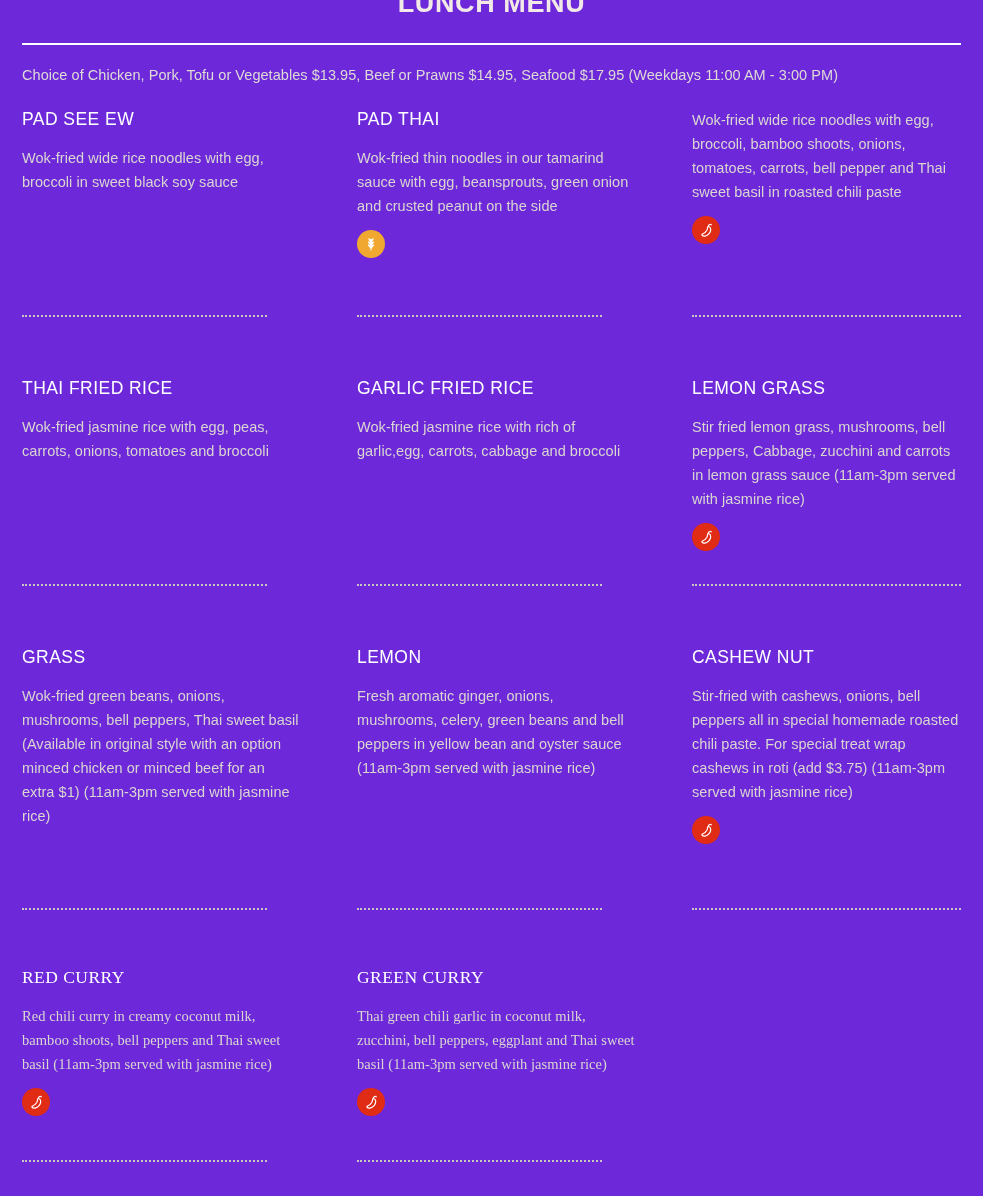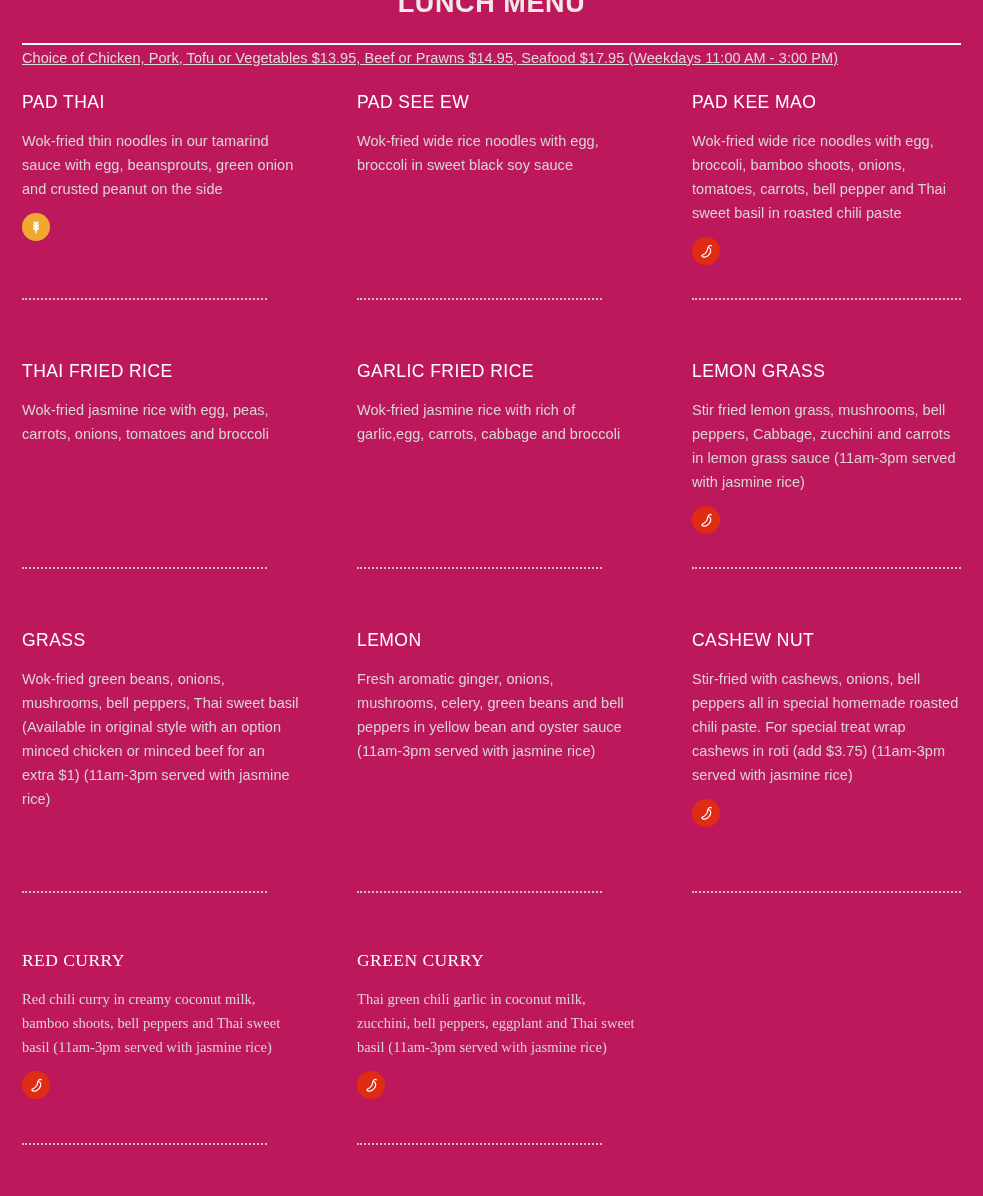--- a/index.html
+++ b/index.html
@@ -15,21 +15,21 @@
     overflow: hidden;
     font-family: "Liberation Sans", sans-serif;
     color: #e8e6e3;
     -webkit-font-smoothing: antialiased;
   }
 
   .page {
     position: relative;
     width: 983px;
     height: 1196px;
-    background: #be185d;
+    background: #6d28d9;
     padding: 0 22px;
   }
 
   
   .menu-header {
     position: relative;
     height: 46px;
   }
   .menu-title {
     position: absolute;
@@ -48,27 +48,26 @@
     position: absolute;
     left: 0;
     right: 0;
     top: 43px;
     height: 2px;
     background: #ffffff;
   }
 
   
   .menu-subtitle {
-    margin-top: 2px;
+    margin-top: 19px;
     font-size: 14.5px;
     line-height: 20px;
     color: #dedbd7;
     letter-spacing: 0.05px;
     white-space: nowrap;
-    text-decoration: underline;
   }
 
   
   .menu-grid {
     display: grid;
     grid-template-columns: 335px 335px 269px;
     column-gap: 0px;
     margin-top: 23px;
   }
 
@@ -147,20 +146,28 @@
 <div class="page">
 
   <div class="menu-header">
     <div class="menu-title">LUNCH MENU</div>
     <div class="title-rule"></div>
   </div>
 
   <div class="menu-subtitle">Choice of Chicken, Pork, Tofu or Vegetables $13.95, Beef or Prawns $14.95, Seafood $17.95 (Weekdays 11:00 AM - 3:00 PM)</div>
 
   <div class="menu-grid" id="menu-grid">
+      <div class="menu-item col-2 row-1">
+        <div class="item-inner">
+          <div class="item-name">PAD SEE EW</div>
+          <div class="item-desc">Wok-fried wide rice noodles with egg, broccoli in sweet black soy sauce</div>
+          <div class="badge-row empty"></div>
+          <div class="item-divider"></div>
+        </div>
+      </div>
       <div class="menu-item col-1 row-1">
         <div class="item-inner">
           <div class="item-name">PAD THAI</div>
           <div class="item-desc">Wok-fried thin noodles in our tamarind sauce with egg, beansprouts, green onion and crusted peanut on the side</div>
           <div class="badge-row">
             <span class="badge" title="Contains Gluten" style="background: rgb(240, 168, 48);">
               <svg width="16" height="16" viewBox="0 0 24 24" aria-hidden="true">
                 <g fill="none" stroke="#fff" stroke-width="1.6" stroke-linecap="round">
                   <path d="M12 21V7"></path>
                   <path d="M12 8.2c-1.6-.6-2.8-2-3.1-3.8 1.8.2 3.3 1.4 3.1 3.8z"></path>
@@ -169,31 +176,22 @@
                   <path d="M12 13c1.8-.5 3.2-2 3.6-3.9-2 .1-3.7 1.4-3.6 3.9z"></path>
                   <path d="M12 17.6c-1.9-.5-3.4-2.1-3.8-4.1 2.1.1 3.9 1.5 3.8 4.1z"></path>
                   <path d="M12 17.6c1.9-.5 3.4-2.1 3.8-4.1-2.1.1-3.9 1.5-3.8 4.1z"></path>
                 </g>
               </svg>
             </span>
           </div>
           <div class="item-divider"></div>
         </div>
       </div>
-      <div class="menu-item col-2 row-1">
-        <div class="item-inner">
-          <div class="item-name">PAD SEE EW</div>
-          <div class="item-desc">Wok-fried wide rice noodles with egg, broccoli in sweet black soy sauce</div>
-          <div class="badge-row empty"></div>
-          <div class="item-divider"></div>
-        </div>
-      </div>
       <div class="menu-item col-3 row-1">
         <div class="item-inner">
-          <div class="item-name">PAD KEE MAO</div>
           <div class="item-desc">Wok-fried wide rice noodles with egg, broccoli, bamboo shoots, onions, tomatoes, carrots, bell pepper and Thai sweet basil in roasted chili paste</div>
           <div class="badge-row">
             <span class="badge" title="Spicy" style="background: rgb(224, 43, 21);">
               <svg width="17" height="17" viewBox="0 0 24 24" aria-hidden="true">
                 <path d="M14.6 5.6c.5-1.4 1.6-2.2 2.9-2.2.5 0 .9.2 1.2.5" fill="none" stroke="#fff" stroke-width="1.7" stroke-linecap="round"></path>
                 <path d="M14.9 6.4c1.9.6 3.1 2.2 3.1 4.3 0 3.9-3.6 8.2-8.1 9.2-1.9.4-3.5-.2-4.2-1.3-.4-.7-.1-1.3.7-1.6 2.6-1 4.6-2.7 5.9-5 .8-1.5 1.2-3 1.2-4.4 0-.9.6-1.4 1.4-1.2z" fill="none" stroke="#fff" stroke-width="1.7" stroke-linejoin="round"></path>
               </svg>
             </span>
           </div>
           <div class="item-divider"></div>

